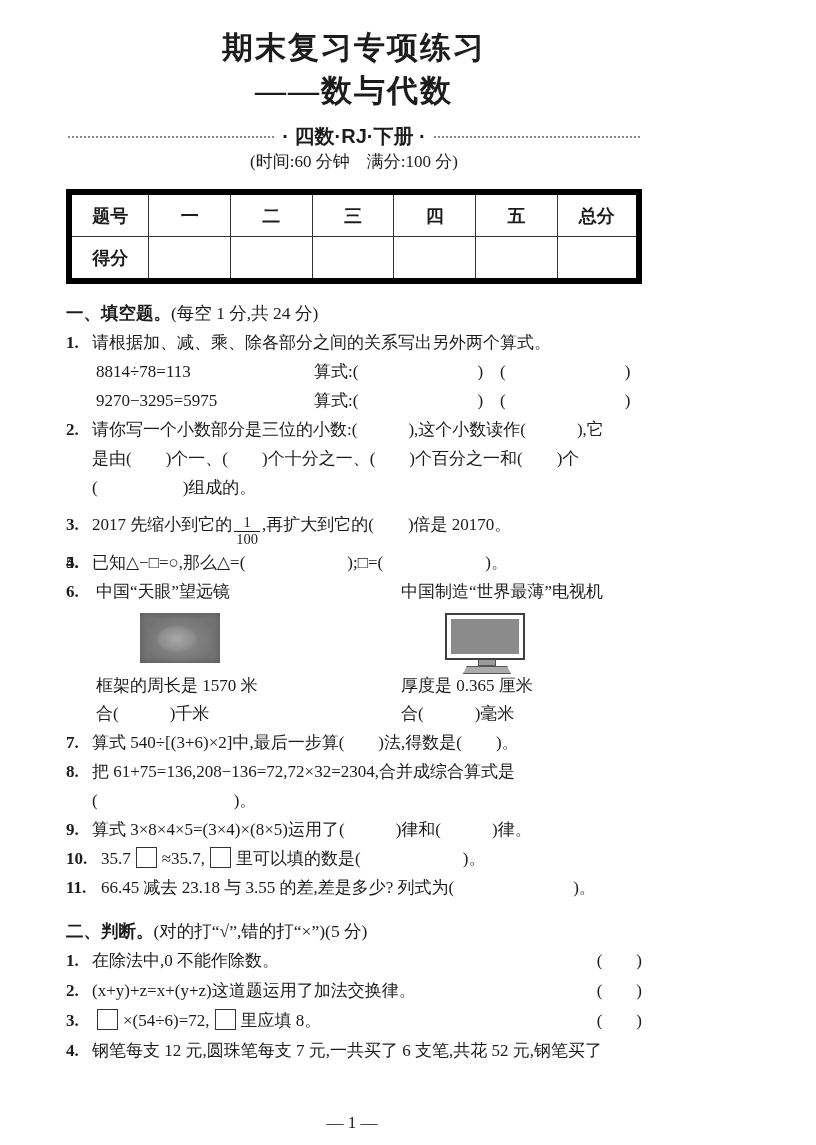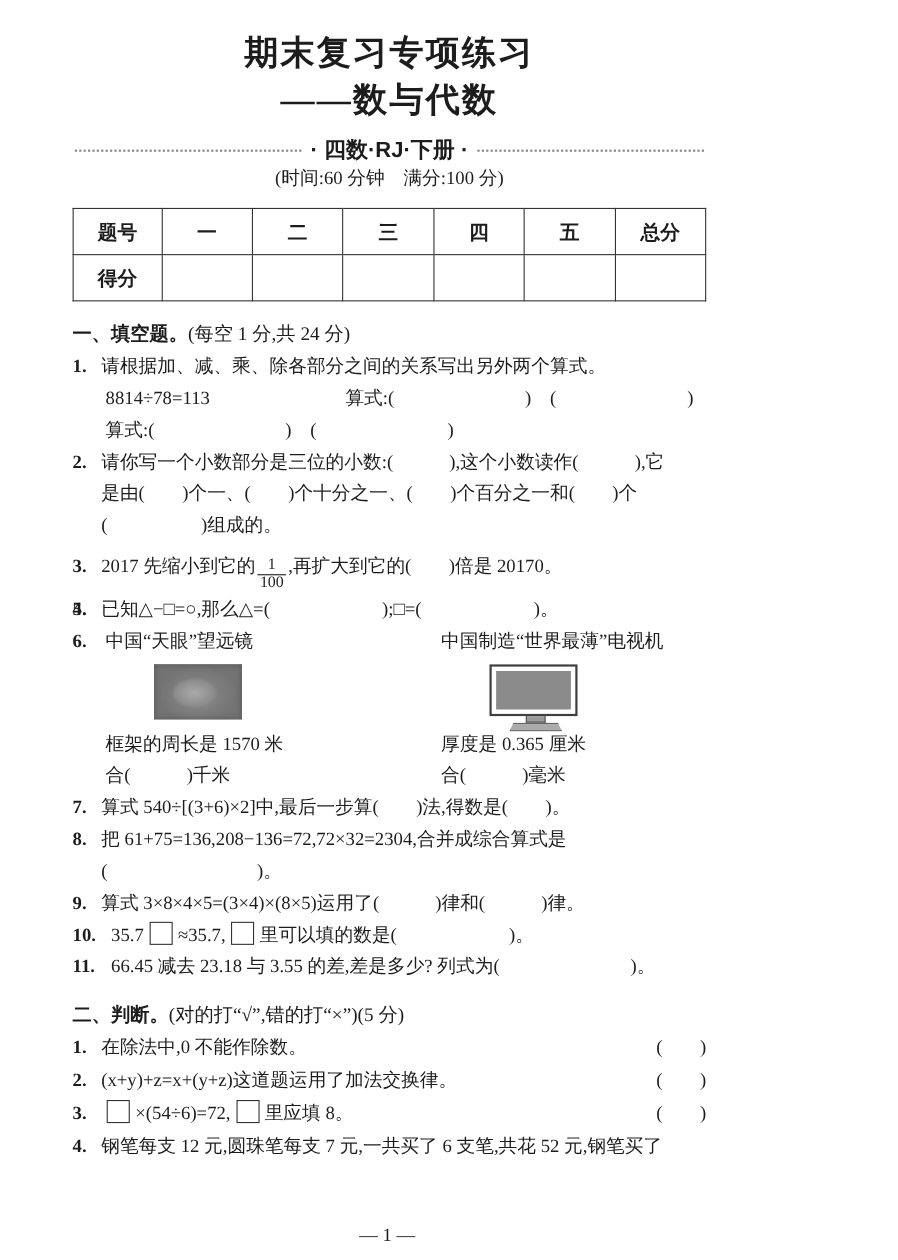--- a/index.html
+++ b/index.html
@@ -20,21 +20,21 @@
   }
   .meta{text-align:center;margin-top:0;line-height:24px;}
   .student-row{display:flex;margin:14px 0 0 64px;}
   .student-field{margin-right:36px;white-space:nowrap;}
   .student-field .blankline{
     display:inline-block;width:58px;height:15px;
     border-bottom:1px solid #3a3a3a;vertical-align:-2px;
   }
 
   
-  table.score{width:100%;border-collapse:collapse;margin-top:15px;border:1px solid #000000;table-layout:fixed;}
+  table.score{width:100%;border-collapse:collapse;margin-top:15px;border:6px solid #000000;table-layout:fixed;}
   table.score td{border:1px solid #333;height:41px;text-align:center;font-weight:bold;font-size:18px;padding:0;}
   table.score col.c0{width:14%;}
 
   
   .sec-heading{margin-top:15px;line-height:29px;font-size:17.5px;}
   .sec-heading .hbold{font-weight:bold;}
   .q{position:relative;padding-left:26px;line-height:29px;}
   .q.wide{padding-left:35px;}
   .qnum{position:absolute;left:0;top:0;font-weight:bold;}
   .subrow{display:flex;padding-left:30px;line-height:29px;}
@@ -131,20 +131,21 @@
 
   <div class="q">
     <span class="qnum">1.</span>
     <span>请根据加、减、乘、除各部分之间的关系写出另外两个算式。</span>
   </div>
   <div class="subrow">
     <span class="eq">8814÷78=113</span>
     <span>算式:(　　　　　　　)　(　　　　　　　)</span>
   </div>
   <div class="subrow">
+    <span class="eq">9270−3295=5975</span>
     <span>算式:(　　　　　　　)　(　　　　　　　)</span>
   </div>
 
   <div class="q">
     <span class="qnum">2.</span>
     <div>请你写一个小数部分是三位的小数:(　　　),这个小数读作(　　　),它</div>
     <div>是由(　　)个一、(　　)个十分之一、(　　)个百分之一和(　　)个</div>
     <div>(　　　　　)组成的。</div>
   </div>
 

